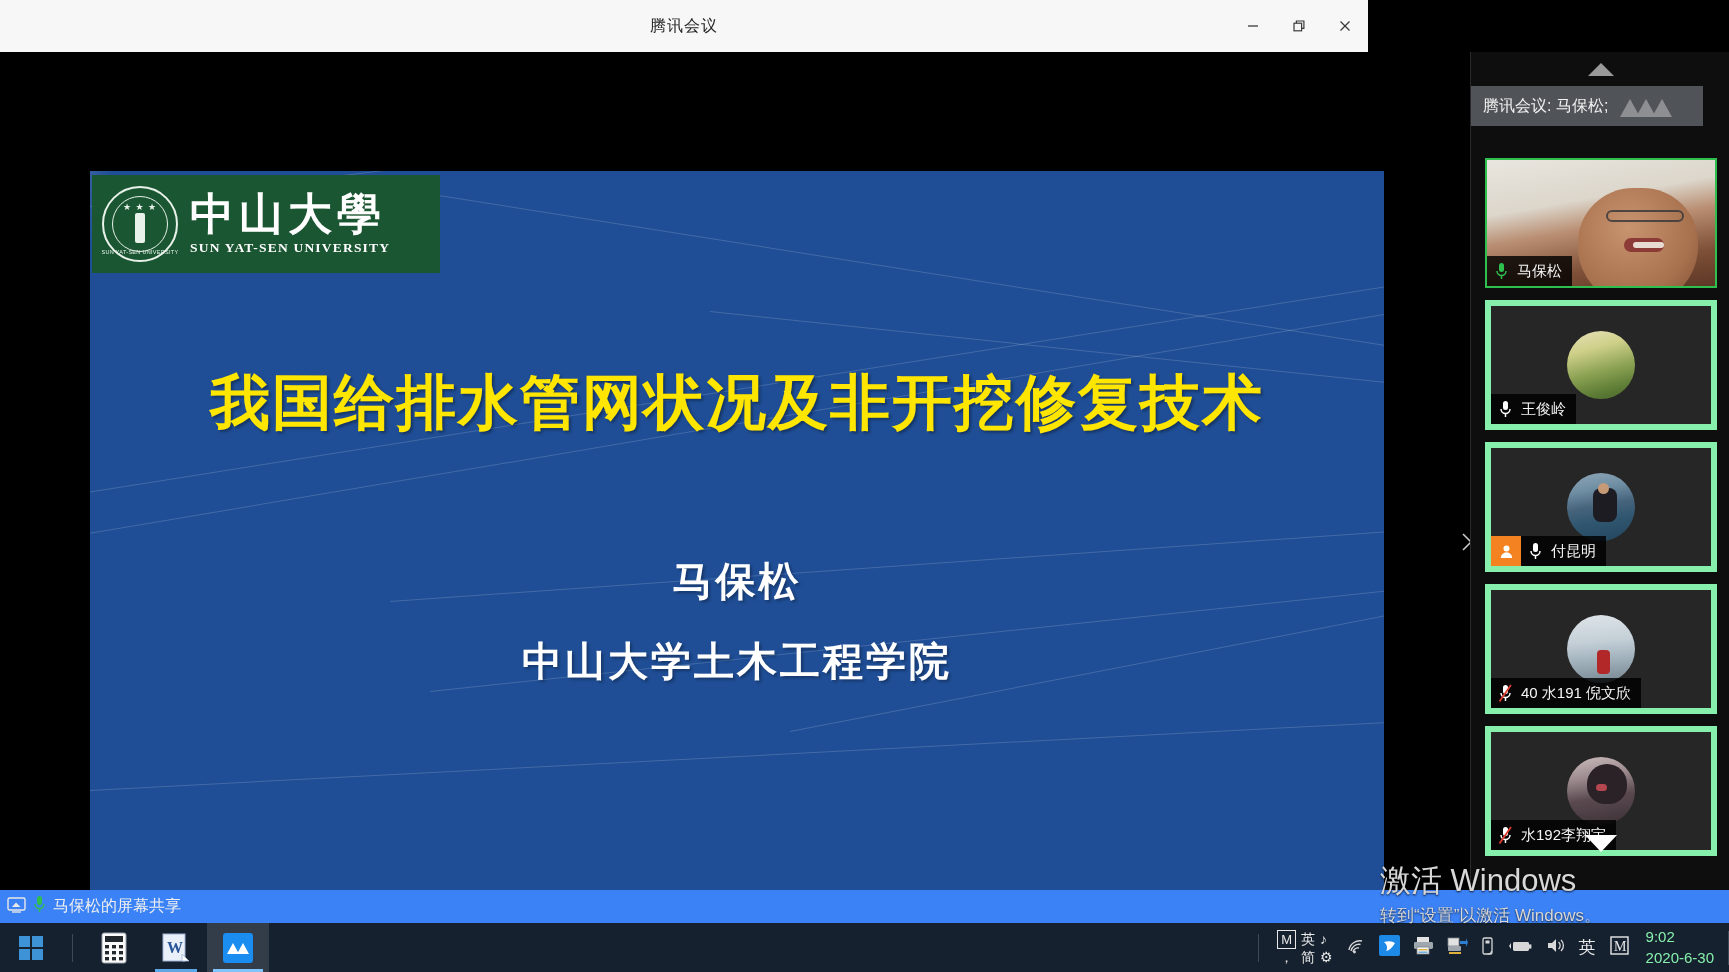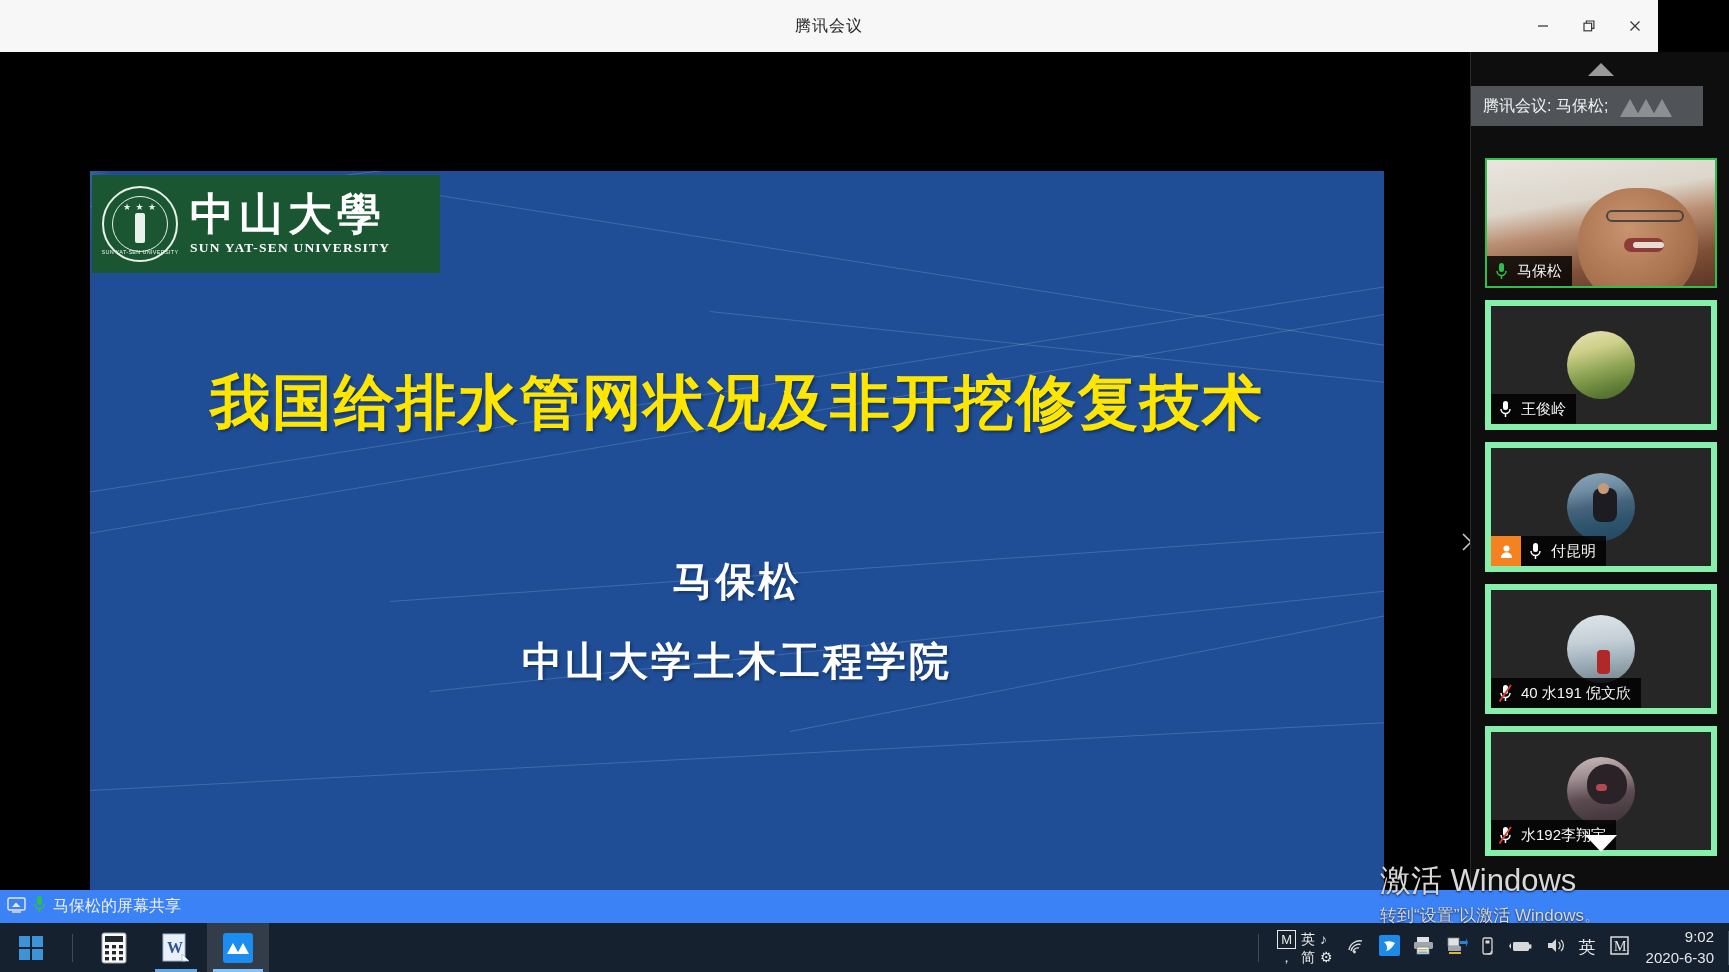--- a/index.html
+++ b/index.html
@@ -3,21 +3,21 @@
 <meta charset="utf-8">
 <style>
   * { margin:0; padding:0; box-sizing:border-box; }
   html,body { width:1729px; height:972px; overflow:hidden; background:#000; }
   body { font-family:"Liberation Sans","DejaVu Sans",sans-serif; }
 
   
   #app { position:relative; width:1729px; height:972px; background:#000; }
 
   .titlebar {
-    position:absolute; left:0; top:0; width:1658px; height:52px;
+    position:absolute; left:0; top:0; width:1368px; height:52px;
     background:#f7f7f7; display:flex; align-items:center; justify-content:center;
   }
   .titlebar-title { font-size:16px; color:#1f1f1f; letter-spacing:1px; }
   .win-controls { position:absolute; right:0; top:0; height:52px; display:flex; }
   .win-btn {
     width:46px; height:52px; display:flex; align-items:center; justify-content:center;
     color:#3a3a3a;
   }
 
   
@@ -156,21 +156,21 @@
 
   .tray { position:absolute; right:0; top:0; height:49px; display:flex; align-items:center; }
   .ime-box {
     display:flex; align-items:center; gap:5px; padding:0 8px; color:#e8e8e8;
     font-size:14px; line-height:1.05;
   }
   .ime-grid { display:grid; grid-template-columns:auto auto auto; gap:1px 5px; align-items:center; }
   .ime-m { border:1.5px solid #e8e8e8; width:19px; height:19px; display:flex;align-items:center;justify-content:center; font-size:13px; }
   .ime-dot { width:19px; text-align:center; font-size:14px; }
   .tray-icons { display:flex; align-items:center; gap:13px; padding:0 6px; color:#e6e6e6; }
-  .clock { text-align:right; color:#e5e5e5; font-size:15px; line-height:1.35; padding:0 14px 0 10px; }
+  .clock { text-align:left; color:#86efac; font-size:15px; line-height:1.35; padding:0 14px 0 10px; }
   .clock-sep { width:1px; height:34px; background:#3d4a57; }
 </style>
 </head>
 <body>
 
 <div id="app">
 
   <div class="titlebar">
     <div class="titlebar-title">腾讯会议</div>
     <div class="win-controls">

